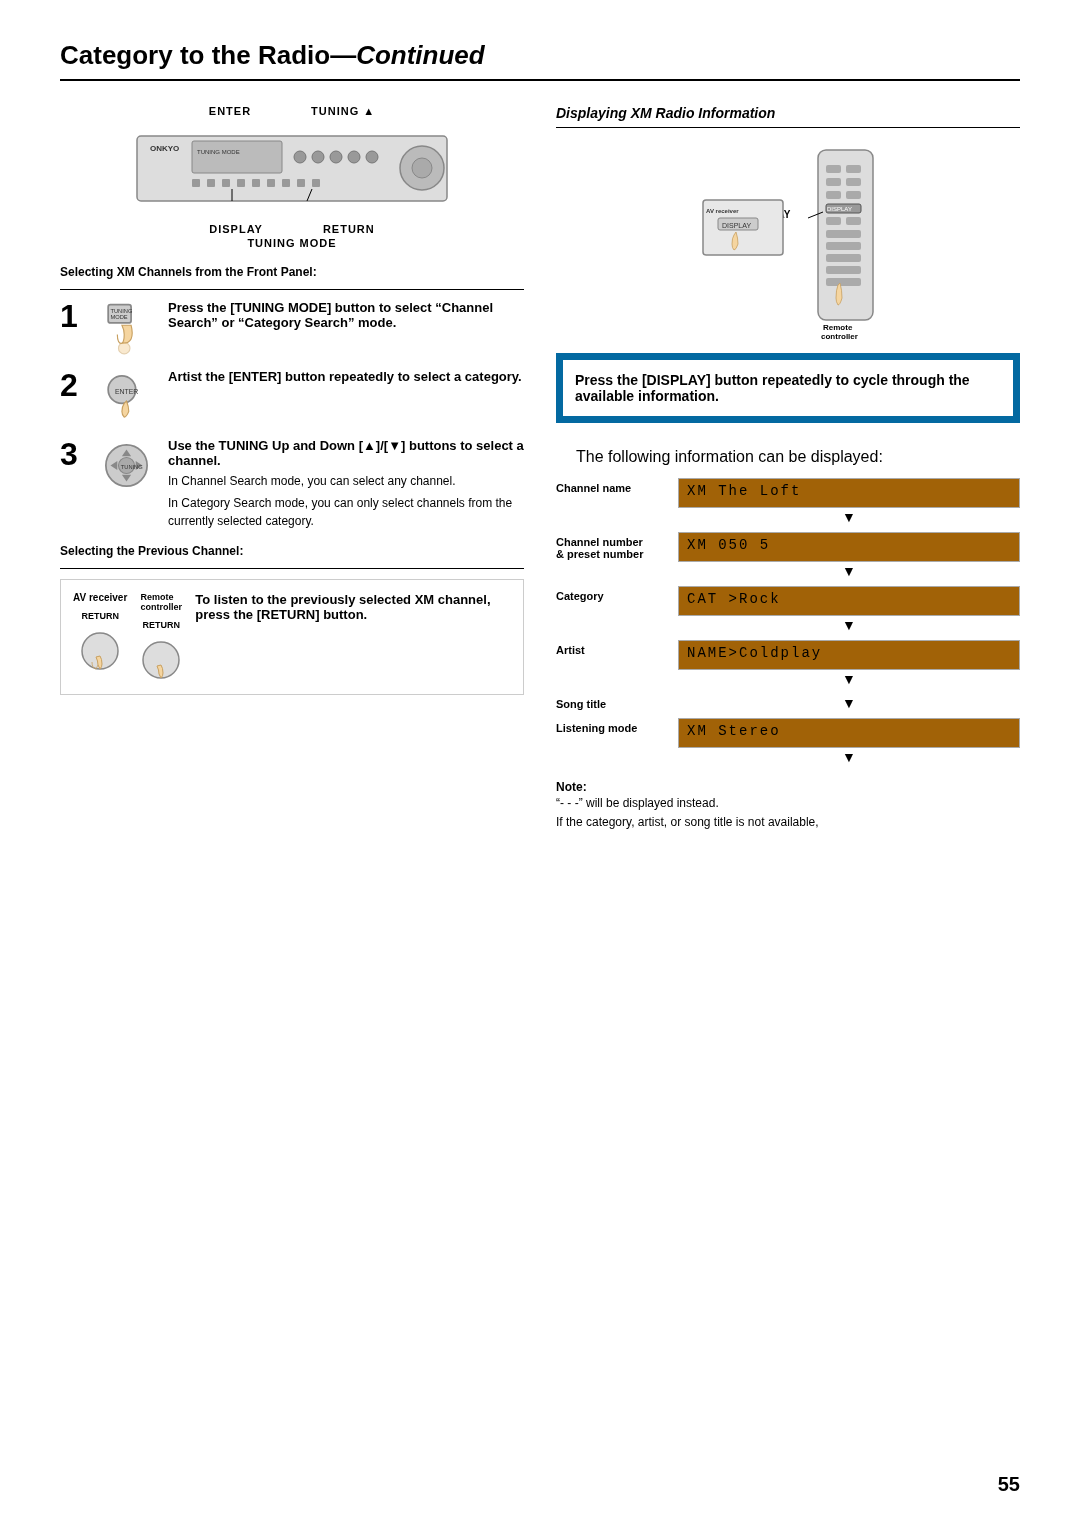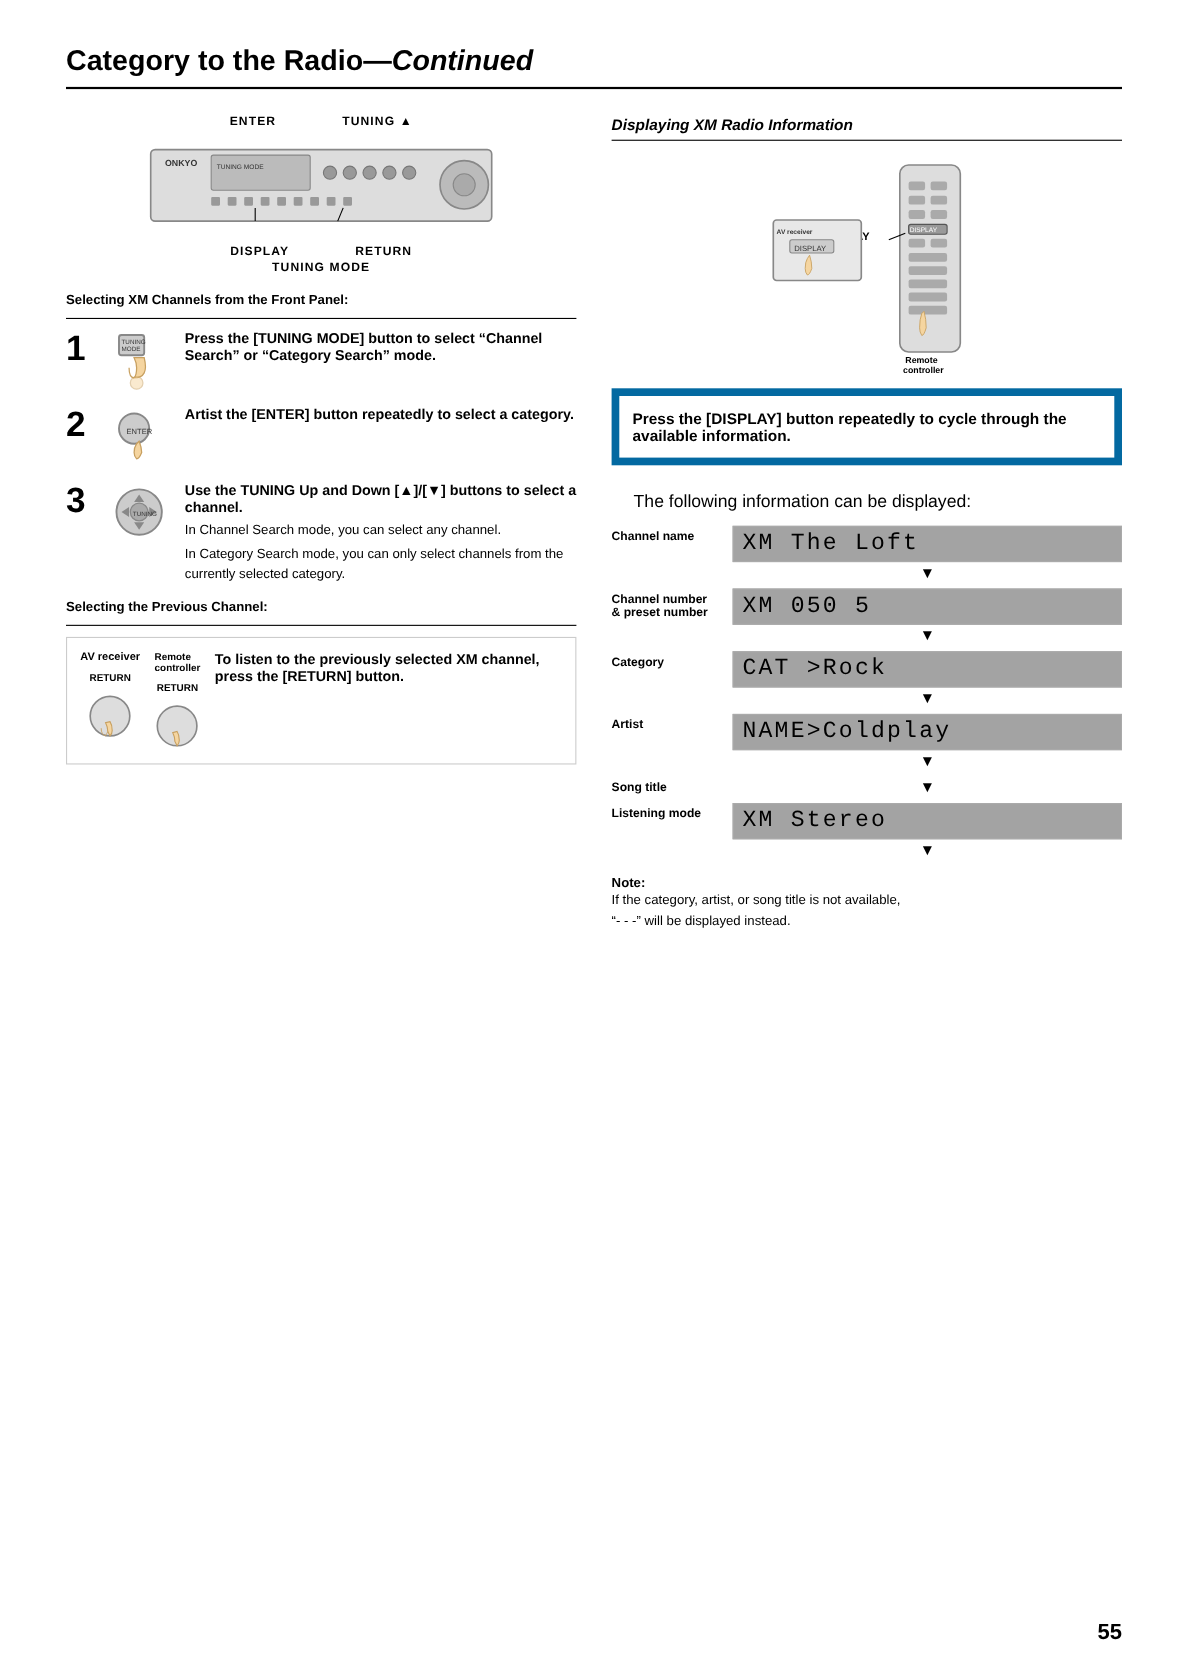--- a/index.html
+++ b/index.html
@@ -165,34 +165,34 @@
     
     .display-info {
       display: flex;
       flex-direction: column;
       gap: 8px;
       margin-top: 12px;
     }
     .display-row {
       display: flex;
       align-items: flex-start;
-      gap: 10px;
+      gap: 22px;
     }
     .display-row-label {
       font-size: 11px;
       font-weight: bold;
       min-width: 100px;
       padding-top: 4px;
     }
     .display-screen {
       flex: 1;
       border: 1px solid #aaa;
-      background: #a3a3a3;
+      background: #a16207;
       font-family: 'Courier New', monospace;
-      font-size: 21px;
+      font-size: 14px;
       padding: 4px 8px;
       min-height: 30px;
       letter-spacing: 2px;
     }
     .display-arrow {
       text-align: center;
       font-size: 14px;
       line-height: 1;
       margin-top: 2px;
     }
@@ -509,22 +509,22 @@
           <div style="flex:1;">
             <div class="display-screen">XM  Stereo</div>
             <div class="display-arrow">▼</div>
           </div>
         </div>
 
       </div>
 
       <div class="note-section">
         <p class="note-label">Note:</p>
+        <p class="note-text">“- - -” will be displayed instead.</p>
         <p class="note-text">If the category, artist, or song title is not available,</p>
-        <p class="note-text">“- - -” will be displayed instead.</p>
       </div>
 
     </div>
   </div>
 
   <div class="page-number">55</div>
 
 </div>
 
 </body></html>

